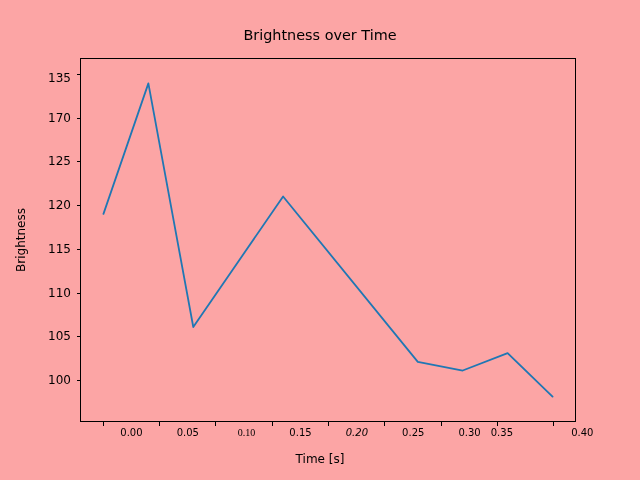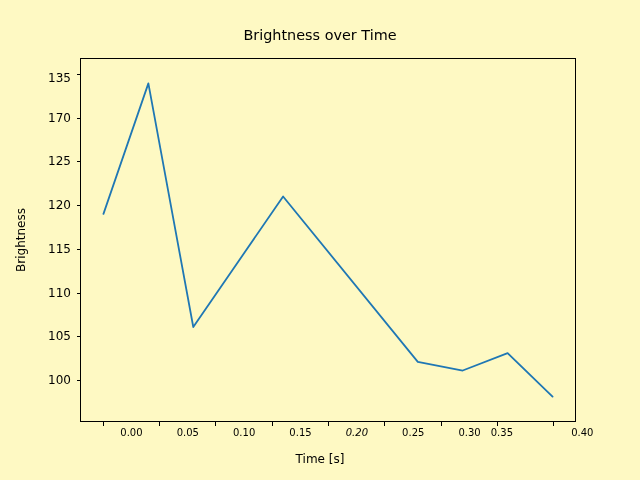--- a/index.html
+++ b/index.html
@@ -10,21 +10,21 @@
   body {
     width: 640px;
     height: 480px;
     font-family: "DejaVu Sans", sans-serif;
     overflow: hidden;
   }
   #figure {
     position: relative;
     width: 640px;
     height: 480px;
-    background: #fef9c3;
+    background: #fca5a5;
   }
   #chart-title {
     position: absolute;
     left: 0;
     top: 27px;
     width: 640px;
     text-align: center;
     font-size: 14.4px;
     color: #000000;
     letter-spacing: 0px;
@@ -143,21 +143,21 @@
       <div class="ytick-label" style="left: 11px; right: auto; top: 161.25px;">125</div>
       <div class="ytick-mark" style="left: 76.5px; top: 117.5px;"></div>
       <div class="ytick-label" style="left: 11px; right: auto; top: 117.5px;">170</div>
       <div class="ytick-mark" style="left: 76.5px; top: 73.75px;"></div>
       <div class="ytick-label" style="left: 11px; right: auto; top: 78px;">135</div>
       <div class="xtick-mark" style="left: 102.55px;"></div>
       <div class="xtick-label" style="left: 102.55px;">0.00</div>
       <div class="xtick-mark" style="left: 158.91px;"></div>
       <div class="xtick-label" style="left: 158.91px;">0.05</div>
       <div class="xtick-mark" style="left: 215.27px;"></div>
-      <div class="xtick-label" style="left: 215.27px;">0.10</div>
+      <div class="xtick-label" style="left: 215.27px; font-family: Liberation Serif, serif;">0.10</div>
       <div class="xtick-mark" style="left: 271.64px;"></div>
       <div class="xtick-label" style="left: 271.64px;">0.15</div>
       <div class="xtick-mark" style="left: 328px;"></div>
       <div class="xtick-label" style="left: 328px; font-style: italic;">0.20</div>
       <div class="xtick-mark" style="left: 384.36px;"></div>
       <div class="xtick-label" style="left: 384.36px;">0.25</div>
       <div class="xtick-mark" style="left: 440.73px;"></div>
       <div class="xtick-label" style="left: 440.73px;">0.30</div>
       <div class="xtick-mark" style="left: 497.09px;"></div>
       <div class="xtick-label" style="left: 473px;">0.35</div>

